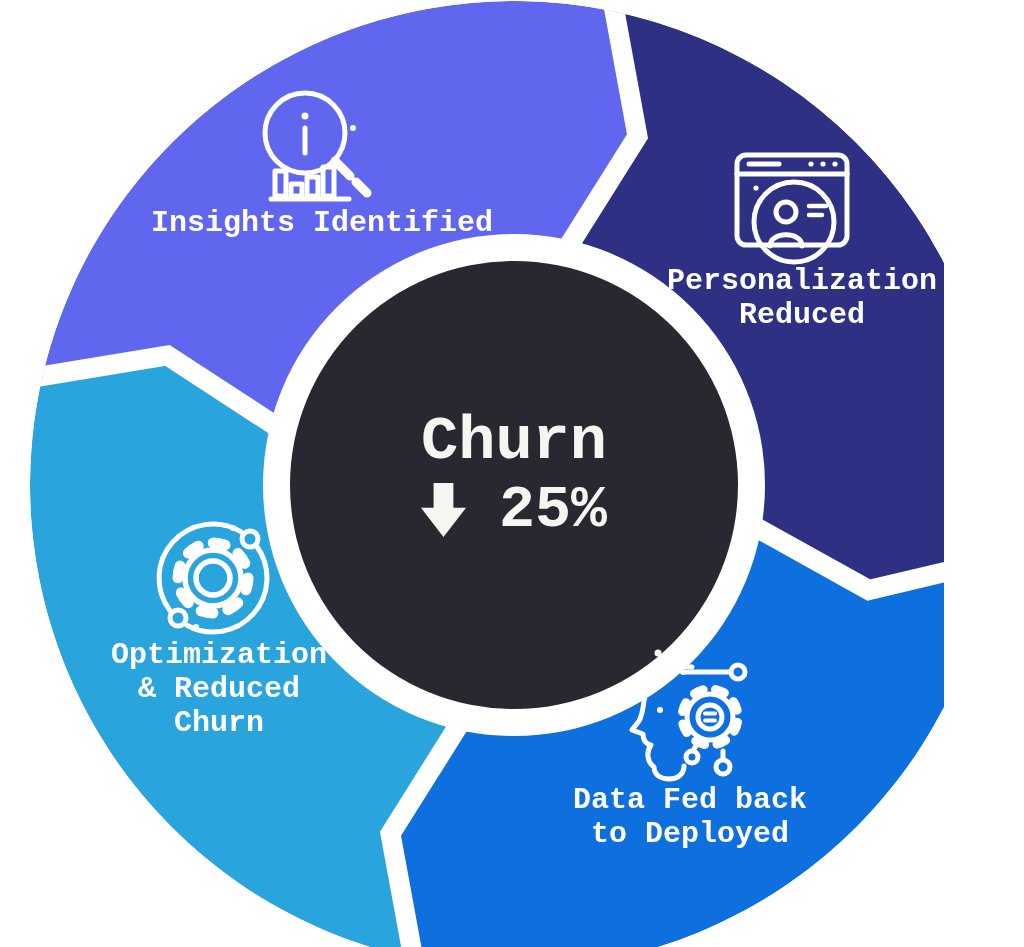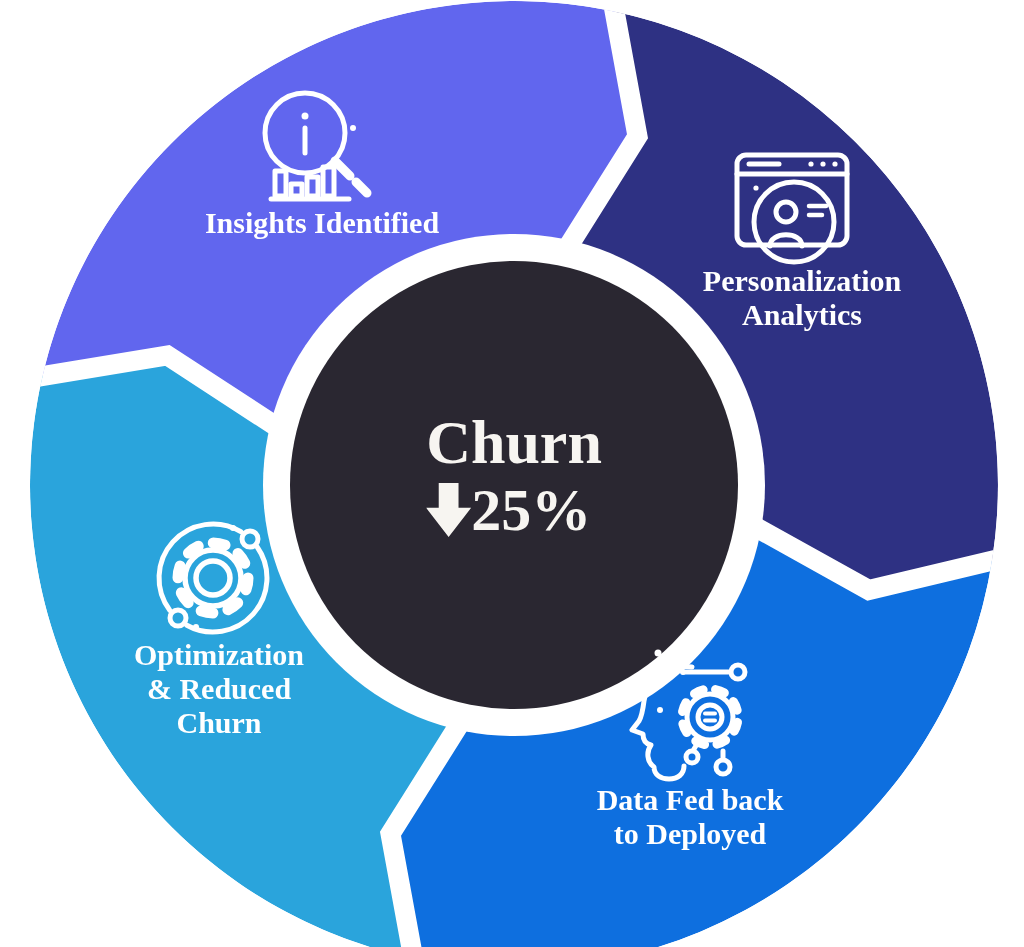--- a/index.html
+++ b/index.html
@@ -1,28 +1,28 @@
 <!DOCTYPE html>
 <html><head>
 <meta charset="utf-8">
 <style>
   html,body{margin:0;padding:0;background:#fff;}
-  .canvas{position:relative;width:1024px;height:947px;background:#fff;overflow:hidden;
-          font-family:Liberation Serif, serif;}
+  .canvas{position:relative;width:944px;height:947px;background:#fff;overflow:hidden;
+          font-family:Liberation Mono, monospace;}
   .canvas svg{position:absolute;left:0;top:0;}
   .seg-label{position:absolute;transform:translate(-50%,-50%);color:#fff;font-weight:700;
              font-size:30px;line-height:34px;text-align:center;white-space:pre-line;}
   .lbl-insights{left:322px;top:223px;}
   .lbl-personalization{left:802px;top:298px;}
   .lbl-datafed{left:690px;top:817px;}
   .lbl-optimization{left:219px;top:689px;}
   .center-label{position:absolute;left:514px;top:475px;transform:translate(-50%,-50%);
                 text-align:center;color:#f7f5f1;}
   .churn-heading{font-size:62px;font-weight:700;line-height:64px;margin-bottom:6px;}
-  .metric-row{display:flex;align-items:center;justify-content:flex-start;gap:0;}
+  .metric-row{display:flex;align-items:center;justify-content:space-between;gap:0;}
   .down-arrow{display:inline-block;width:45px;height:54px;background:#f7f5f1;
               clip-path:polygon(28% 0,72% 0,72% 46%,100% 46%,50% 100%,0 46%,28% 46%);}
   .metric-value{font-size:60px;font-weight:700;line-height:60px;}
 </style>
 </head>
 <body>
 
 <div class="canvas">
   <svg width="1024" height="947" viewBox="0 0 1024 947">
     <defs>
@@ -105,21 +105,21 @@
       <path d="M -43.1 32.5 A 54 54 0 0 1 27.8 -46.3" stroke-width="5"></path>
       <circle cx="37" cy="-39" r="8" stroke-width="5"></circle>
       <circle cx="-35" cy="40" r="8" stroke-width="5"></circle>
       <circle cx="20" cy="-50" r="3" fill="#fff" stroke="none"></circle>
       <circle cx="-17" cy="49" r="3" fill="#fff" stroke="none"></circle>
     </g>
   </svg>
 
   <div class="seg-label lbl-insights">Insights Identified</div>
   <div class="seg-label lbl-personalization">Personalization
-Analytics</div>
+Reduced</div>
   <div class="seg-label lbl-datafed">Data Fed back
 to Deployed</div>
   <div class="seg-label lbl-optimization">Optimization
 &amp; Reduced
 Churn</div>
 
   <div class="center-label">
     <div class="churn-heading">Churn</div>
     <div class="metric-row">
       <span class="down-arrow"></span>

